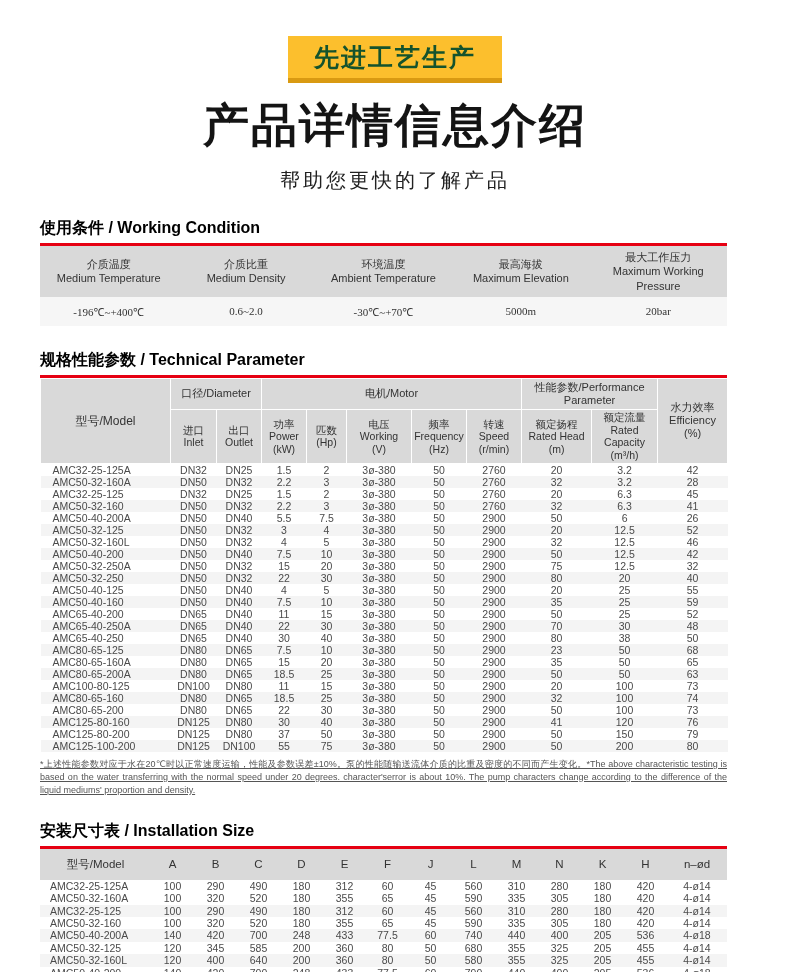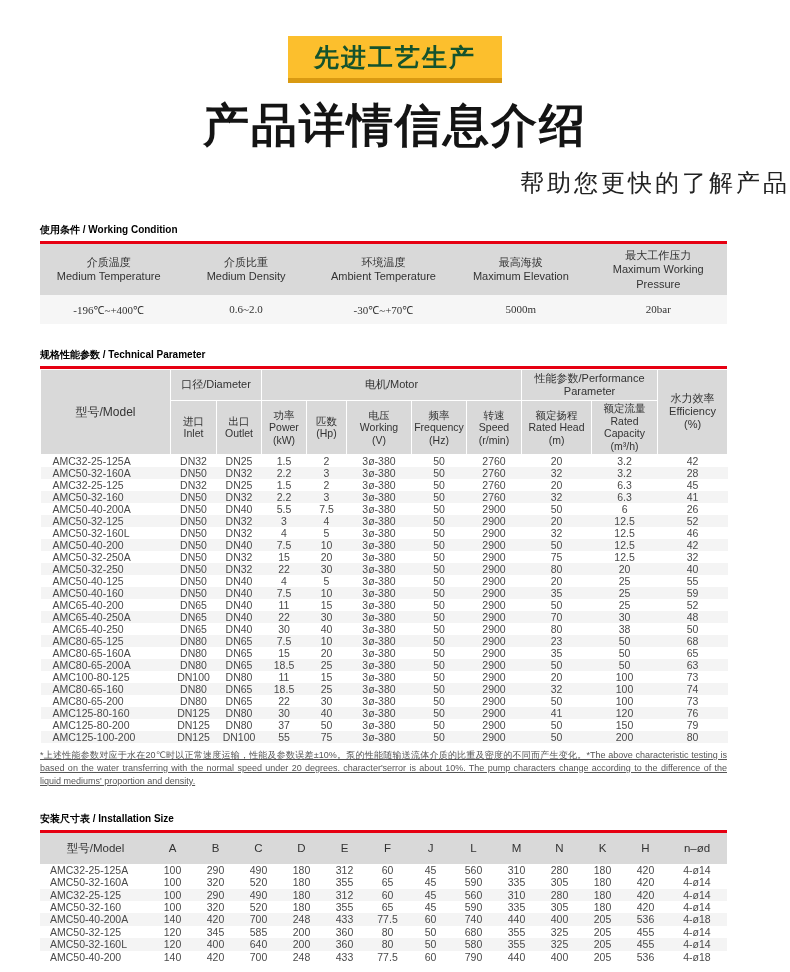--- a/index.html
+++ b/index.html
@@ -16,28 +16,28 @@
     margin:36px auto 0; width:max-content;
     background:#fcbf2d; border-bottom:5px solid #d99a12;
     padding:5px 26px 4px; font-size:25px; font-weight:bold; color:#14532d;
     letter-spacing:2px;
   }
   .page-title {
     margin:12px 0 0; text-align:center;
     font-size:46px; font-weight:900; color:#141414; letter-spacing:2px;
   }
   .page-subtitle {
-    margin:10px 0 16px; text-align:right;
-    font-size:24px; color:#222; letter-spacing:3px;
+    margin:10px 0 16px; text-align:center;
+    font-size:20px; color:#222; letter-spacing:3px;
   }
 
   
   .section { margin-top:24px; }
   .section-title {
-    font-size:10px; font-weight:bold; color:#000;
+    font-size:16px; font-weight:bold; color:#000;
     padding-bottom:4px; border-bottom:3px solid #e60012; margin:0;
   }
   table { border-collapse:collapse; table-layout:fixed; width:100%; }
 
   
   .wc th {
     background:#d9d9d9; font-weight:normal; font-size:11px; color:#333;
     padding:4px 2px; line-height:1.3; text-align:center;
   }
   .wc td {

